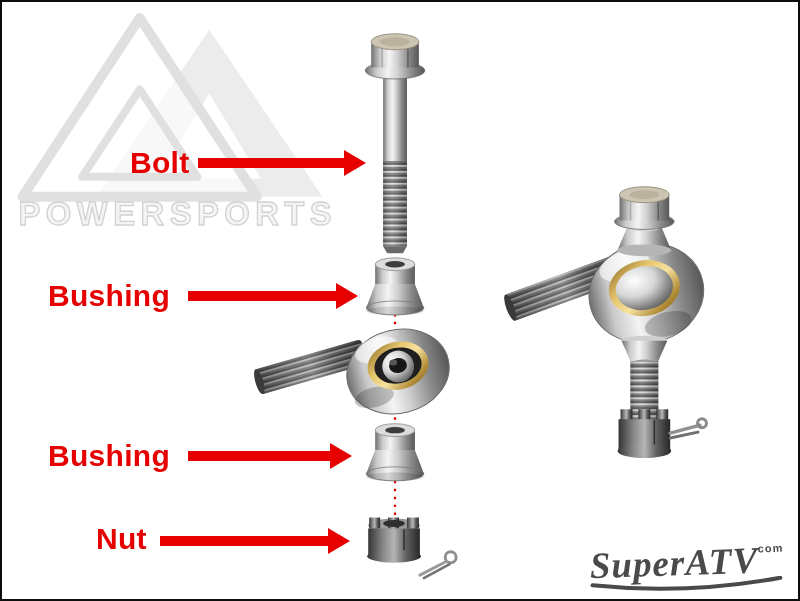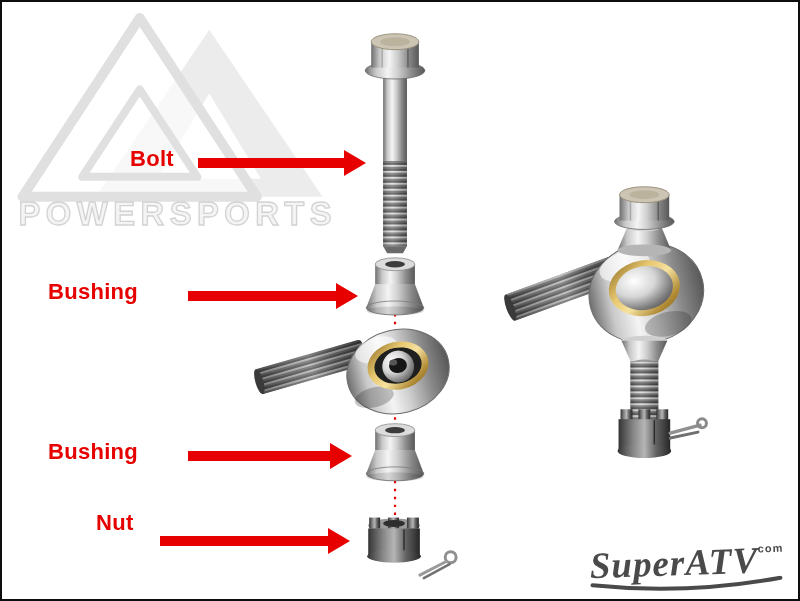--- a/index.html
+++ b/index.html
@@ -4,21 +4,21 @@
 <style>
   * { margin: 0; padding: 0; box-sizing: border-box; }
   html,body { background:#ffffff; font-family:"Liberation Sans", sans-serif; }
   .stage{
     position:relative; width:800px; height:601px; background:#ffffff;
     border:2px solid #0d0d0d; overflow:hidden;
   }
   .layer{ position:absolute; inset:0; }
   svg.layer{ width:100%; height:100%; }
   .part-label{
-    position:absolute; color:#e60000; font-weight:bold; font-size:22px;
+    position:absolute; color:#e60000; font-weight:bold; font-size:30px;
     letter-spacing:.3px; white-space:nowrap;
   }
   .arrow{ position:absolute; display:flex; align-items:center; height:26px; }
   .arrow .shaft{ height:10px; background:#e60000; flex:1; }
   .arrow .head{
     width:0; height:0; border-top:13px solid transparent;
     border-bottom:13px solid transparent; border-left:22px solid #e60000;
   }
   .brand{
     position:absolute; right:14px; bottom:6px; text-align:right;
@@ -204,21 +204,21 @@
     <div class="shaft"></div>
     <div class="head"></div>
   </div>
 
   <div class="part-label" style="left:46px; top:437px;">Bushing</div>
   <div class="arrow" style="left:186px; top:441px; width:164px;">
     <div class="shaft"></div>
     <div class="head"></div>
   </div>
 
-  <div class="part-label" style="left:94px; top:508px;text-align:center;">Nut</div>
+  <div class="part-label" style="left:94px; top:520px;text-align:center;">Nut</div>
   <div class="arrow" style="left:158px; top:526px; width:190px;">
     <div class="shaft"></div>
     <div class="head"></div>
   </div>
 
   <div class="brand">
     <span class="brand-name">SuperATV</span><span class="brand-suffix">com</span>
     <svg class="brand-swoosh" width="196" height="14" viewBox="0 0 196 14">
       <path d="M4,3 Q98,16 192,2" stroke="#4a4a4a" stroke-width="4" fill="none" stroke-linecap="round"></path>
     </svg>

